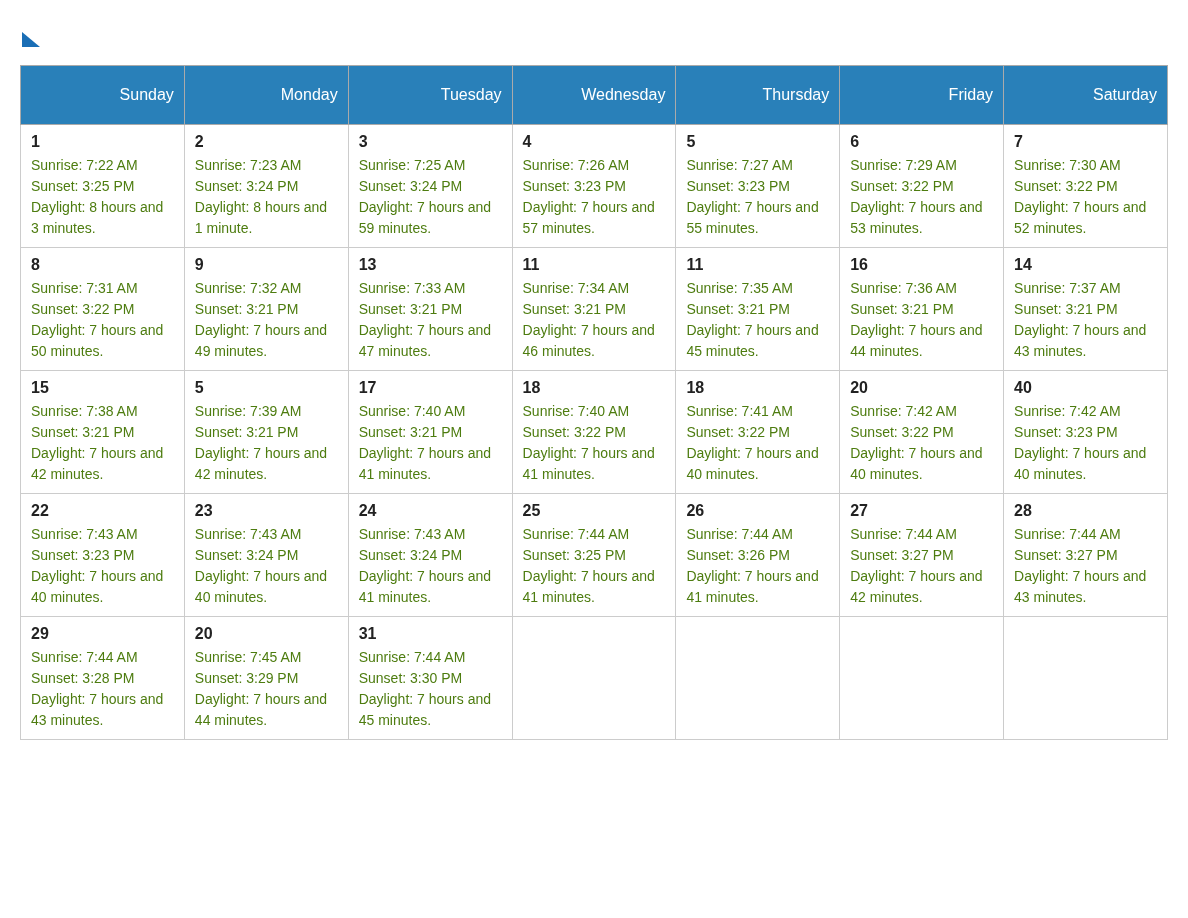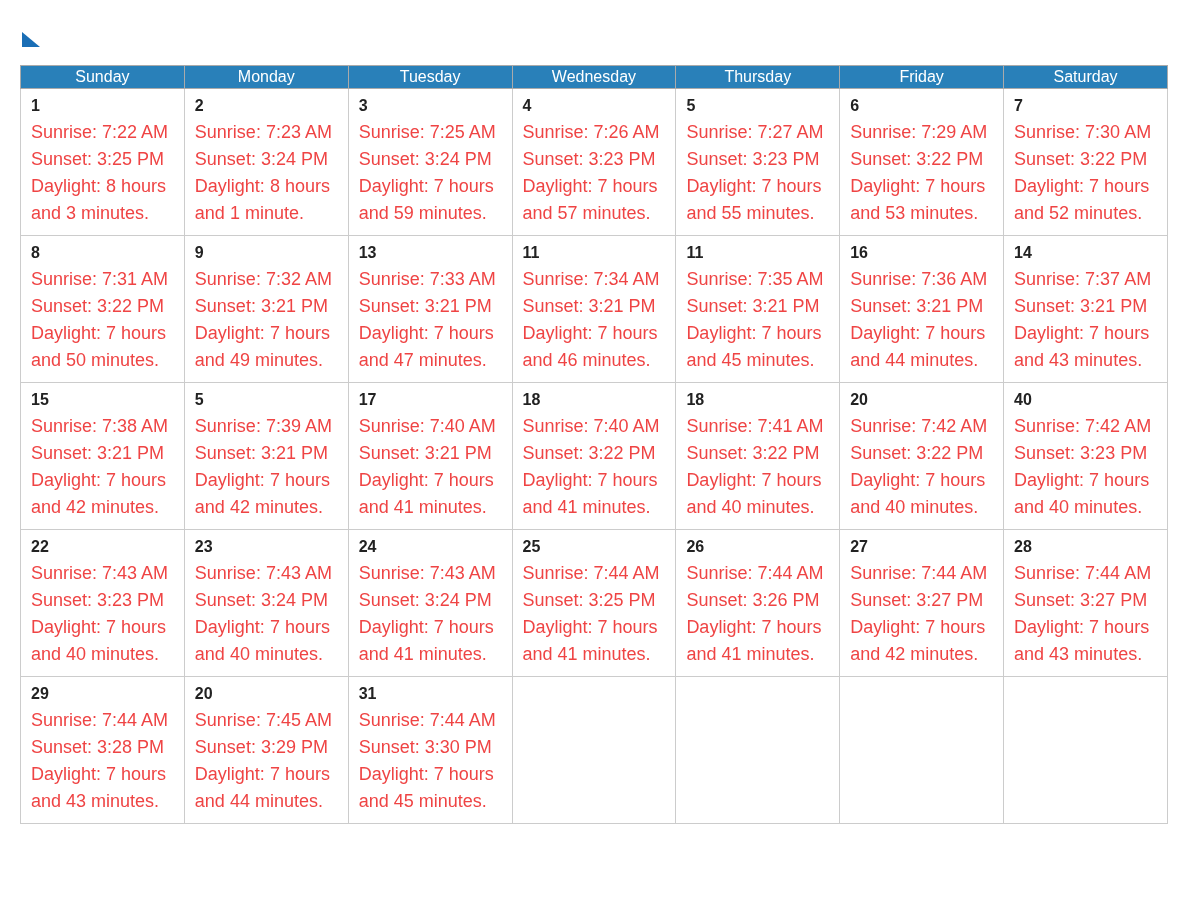--- a/index.html
+++ b/index.html
@@ -39,45 +39,45 @@
     .calendar {
       width: 100%;
       border-collapse: collapse;
       border: 1px solid #aaa;
     }
     .calendar th {
       background-color: #2980b9;
       color: white;
       font-size: 16px;
       font-weight: normal;
-      padding: 2px 10px;
-      text-align: center;
+      padding: 20px 10px;
+      text-align: right;
       border: 1px solid #aaa;
     }
     .calendar td {
       vertical-align: top;
       padding: 8px 10px;
       border: 1px solid #ccc;
       width: calc(100% / 7);
       background: #fff;
       font-size: 13px;
       color: #333;
       height: 110px;
     }
     .day-number {
       font-size: 16px;
       font-weight: bold;
       color: #222;
       display: block;
       margin-bottom: 4px;
     }
     .day-info {
-      font-size: 18px;
+      font-size: 14px;
       line-height: 1.5;
-      color: #ef4444;
+      color: #4d7c0f;
     }
     .empty-cell {
       background: #fff;
     }
     .logo-row {
       display: flex;
       align-items: center;
     }
     .logo-name {
       font-size: 30px;

